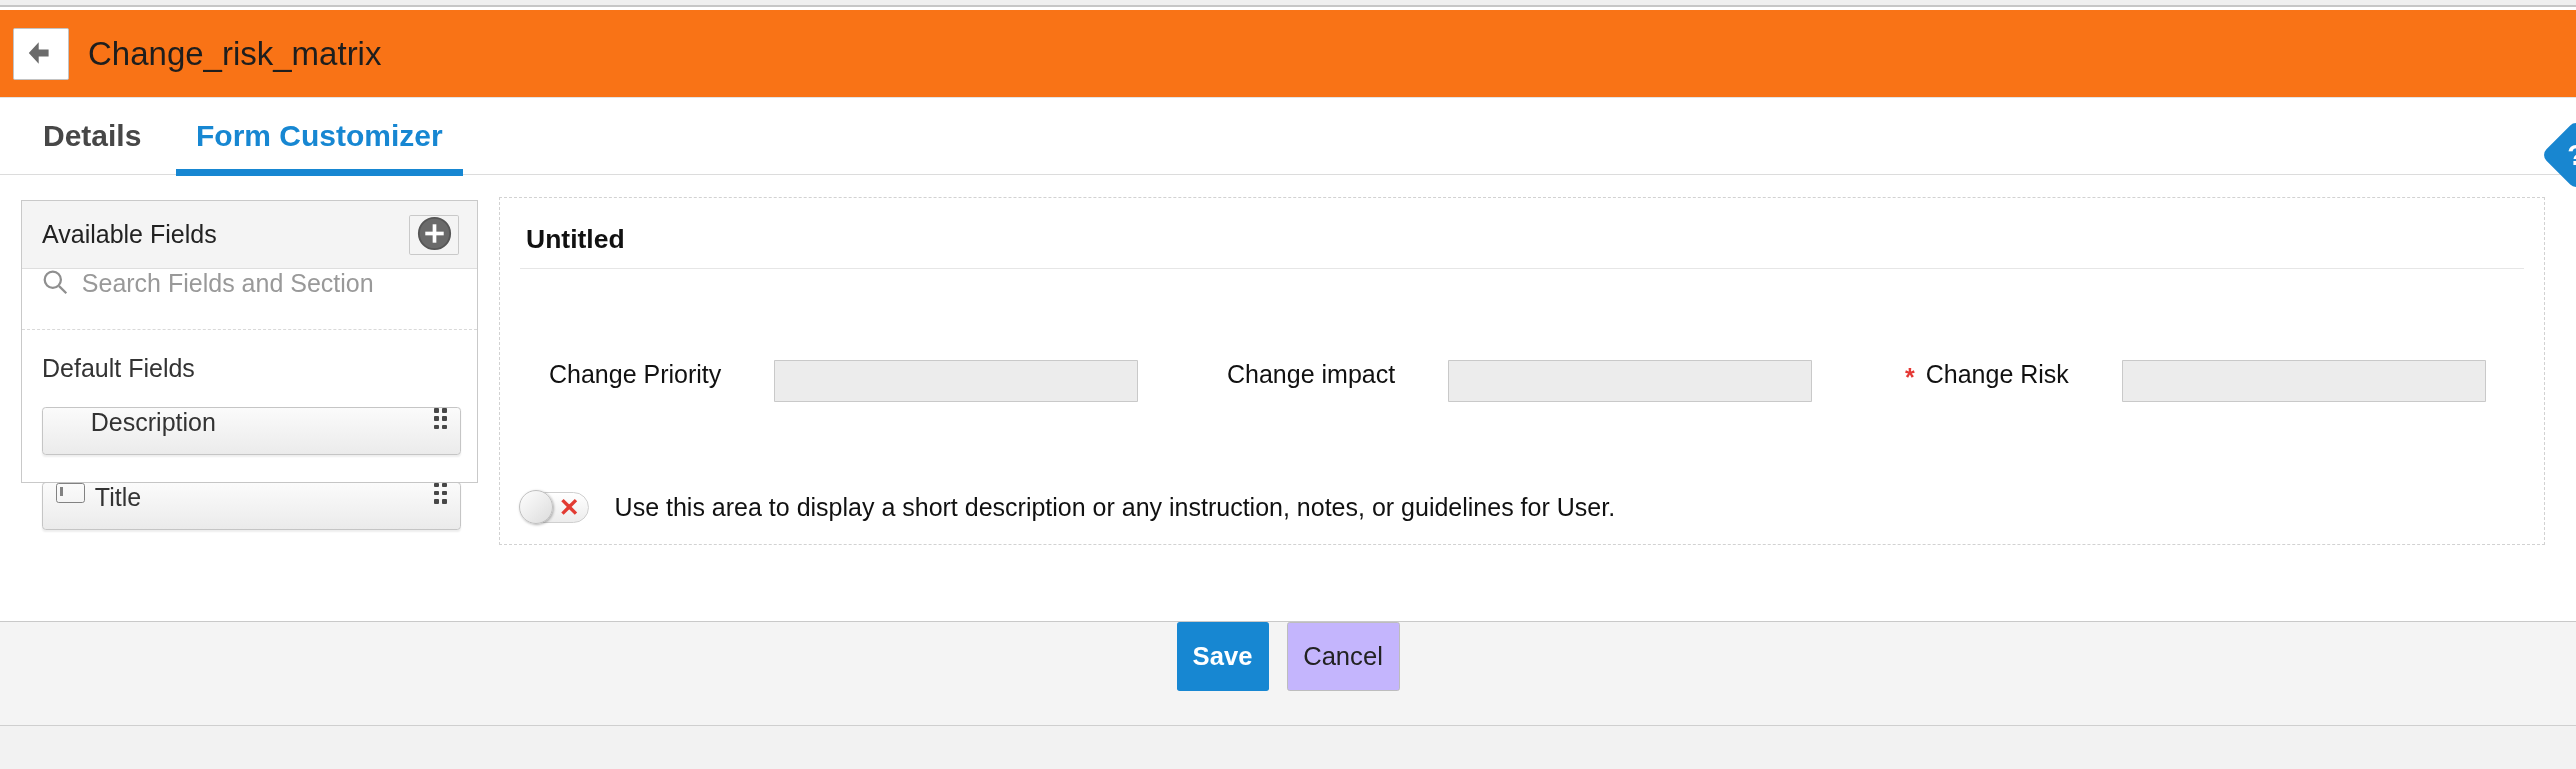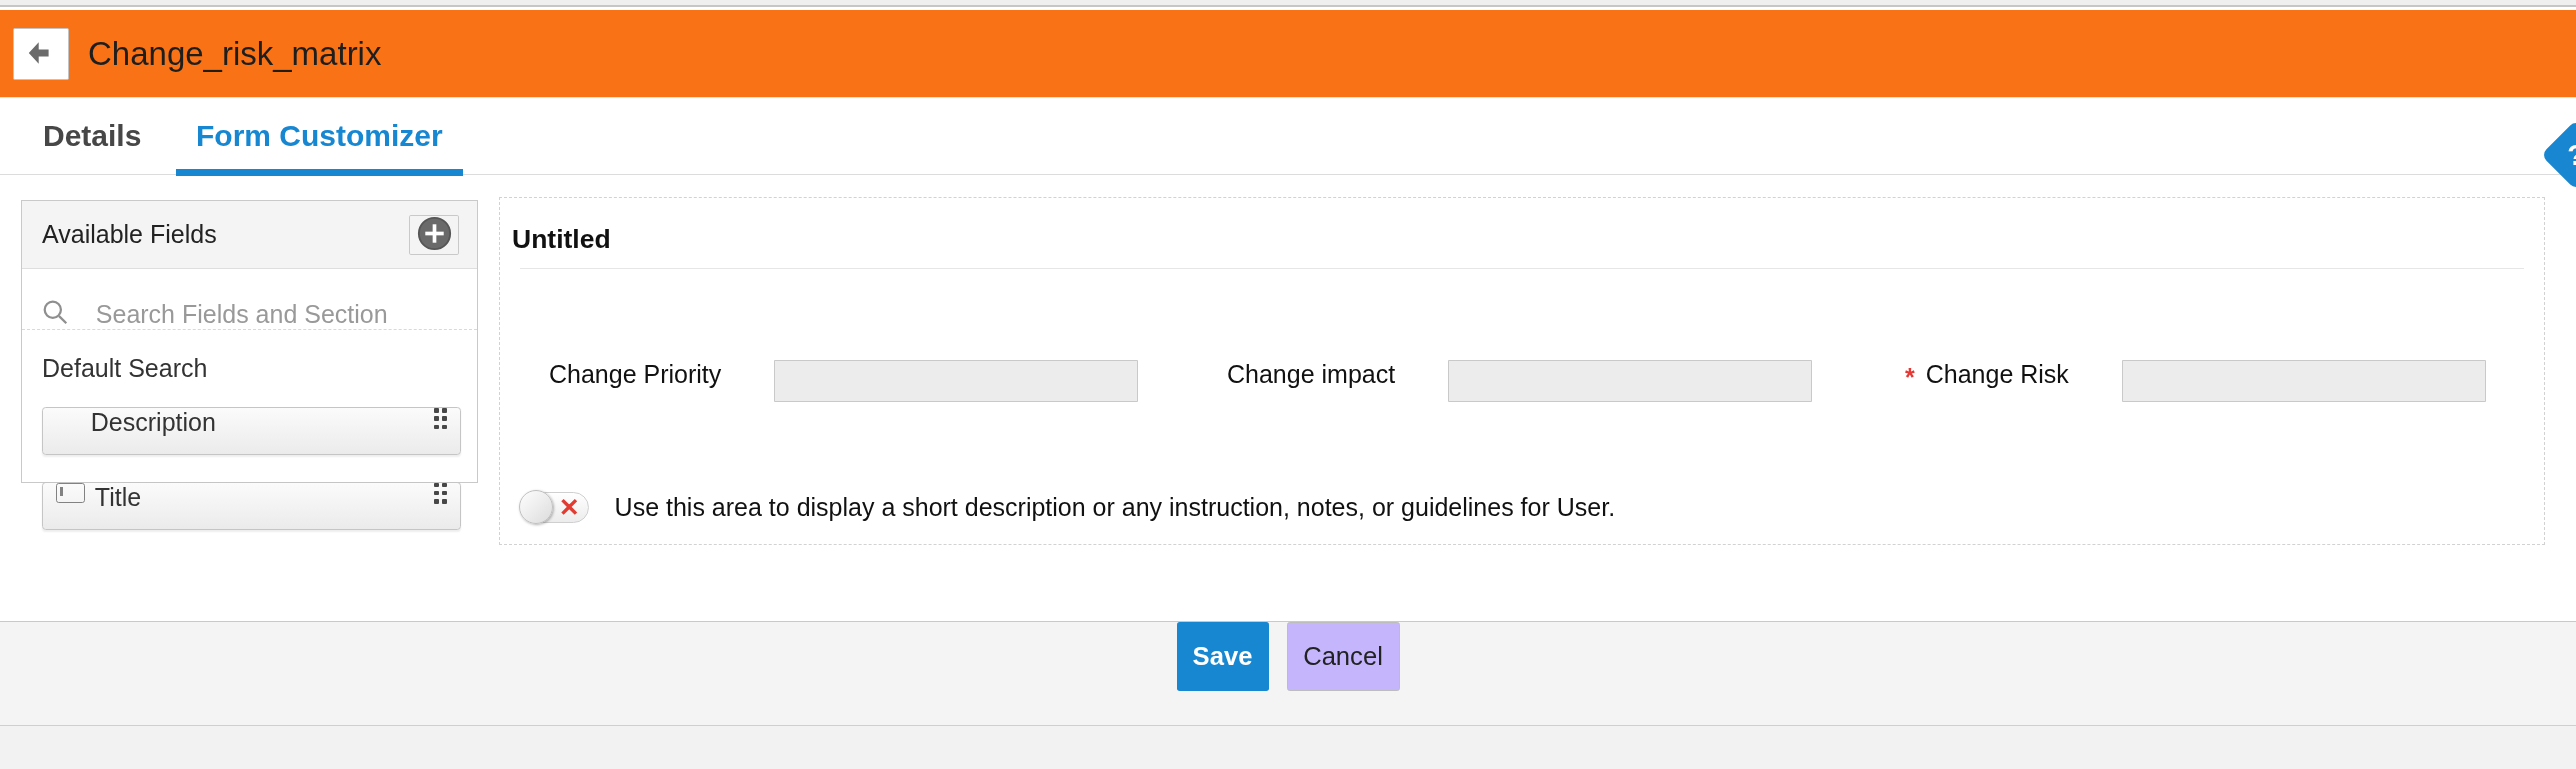--- a/index.html
+++ b/index.html
@@ -47,21 +47,21 @@
   .panel { position:absolute; left:21px; top:200px; width:457px; height:283px;
     background:#fff; border:0.9px solid #c9c9c9; }
   .panel-header { height:68px; background:#f4f4f4; border-bottom:0.9px solid #dedede;
     display:flex; align-items:center; justify-content:space-between;
     padding:0 18px 0 20px; }
   .panel-title { font-size:25px; color:#222; }
   .add-btn { width:50px; height:40px; background:#f4f4f4; border:0.9px solid #c9c9c9;
     border-radius:1.8px; display:flex; align-items:center; justify-content:center;
     cursor:pointer; }
   .search-row { height:61px; border-bottom:1.8px dashed #d9d9d9; display:flex;
-    align-items:flex-end; padding-left:20px;gap:14px; }
+    align-items:flex-start; padding-left:20px; }
   .search-row svg { flex:0 0 auto; }
   .search-input { border:none; outline:none; font-size:25px; color:#555;
     margin-left:12.8px; width:365px; background:transparent; }
   .search-input::placeholder { color:#999; }
   .panel-body { padding:24px 16.4px 0 20px; }
   .section-label { font-size:25px; color:#333; margin-bottom:24px; }
   .field-item { position:relative; height:48px; margin-bottom:26.5px;
     background:linear-gradient(#fbfbfb,#ebebeb); border:0.9px solid #c5c5c5;
     border-radius:3.7px; box-shadow:0 1.8px 1.8px rgba(0,0,0,0.07);
     display:flex; align-items:flex-start; padding:0 12.8px; cursor:grab; }
@@ -72,21 +72,21 @@
   .text-field-icon::after { content:""; position:absolute; left:3.7px; top:3.7px;
     width:2.7px; height:9px; background:#828282; }
   .drag-handle { margin-left:auto; display:grid;
     grid-template-columns:repeat(2,4.6px); grid-auto-rows:4.6px; gap:3.7px;
     cursor:grab; }
   .drag-handle i { background:#474747; border-radius:0.9px; }
 
   
   .canvas { position:absolute; left:499px; top:197px; width:2046px; height:348px;
     border:1.8px dashed #d2d2d2; background:#fff; }
-  .canvas-title { position:absolute; left:12px; top:25.6px; font-size:26.5px;
+  .canvas-title { position:absolute; left:26px; top:25.6px; font-size:26.5px;
     font-weight:bold; color:#111; }
   .canvas-hr { position:absolute; left:20px; right:20px; top:70px; height:0.9px;
     background:#e6e6e6; }
   .fgroup { position:absolute; top:162px; height:42px; display:flex;
     align-items:flex-start; }
   .fgroup .flabel { font-size:25px; color:#111; margin-right:53px; white-space:nowrap; }
   .req { color:#e53935; font-size:25px; font-weight:bold; margin-right:11px;
     position:relative; top:2.7px; }
   .builder-input { width:364px; height:42px; background:#ececec;
     border:1.8px solid #c9c9c9; border-radius:0.9px; outline:none; font-size:24px;
@@ -162,21 +162,21 @@
   <div class="search-row">
     <span>
       <svg width="27" height="27" viewBox="0 0 30 30">
         <circle cx="12" cy="12" r="9" fill="none" stroke="#8f8f8f" stroke-width="2.5"></circle>
         <line x1="19" y1="19" x2="27" y2="27" stroke="#8f8f8f" stroke-width="2.5"></line>
       </svg>
     </span>
     <input class="search-input" type="text" placeholder="Search Fields and Section" style="">
   </div>
   <div class="panel-body">
-    <div class="section-label">Default Search</div>
+    <div class="section-label">Default Fields</div>
     <div class="field-item no-icon">
       <span class="item-label">Description</span>
       <span class="drag-handle">
         <i></i>
           <i></i>
           <i></i>
           <i></i>
           <i></i>
           <i></i>
       </span>

